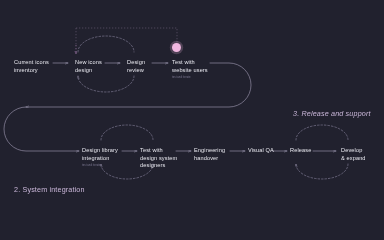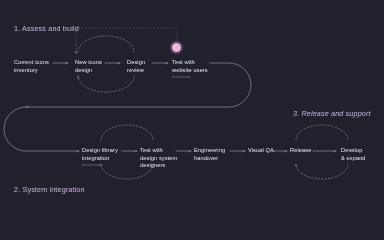--- a/index.html
+++ b/index.html
@@ -95,21 +95,20 @@
     <path d="M76,28 L177,28 L177,43"></path>
     <path d="M76,28 L76,45"></path>
   </g>
   <g stroke="#b98cc4" stroke-width="0.6" fill="none" stroke-dasharray="1.3 1.7">
     <path d="M76,45 L76,54" marker-end="url(#arwp)"></path>
   </g>
 </svg>
 
 <div class="stage">
 
-  <div class="phase" id="phase-1">1. Assess and build</div>
   <div class="phase" id="phase-2">2. System integration</div>
   <div class="phase" id="phase-3">3. Release and support</div>
 
   <div class="node" style="left:14px;top:59px;">
     <div>Current icons</div>
     <div>inventory</div>
   </div>
 
   <div class="node" style="left:75px;top:59px;">
     <div>New icons</div>

